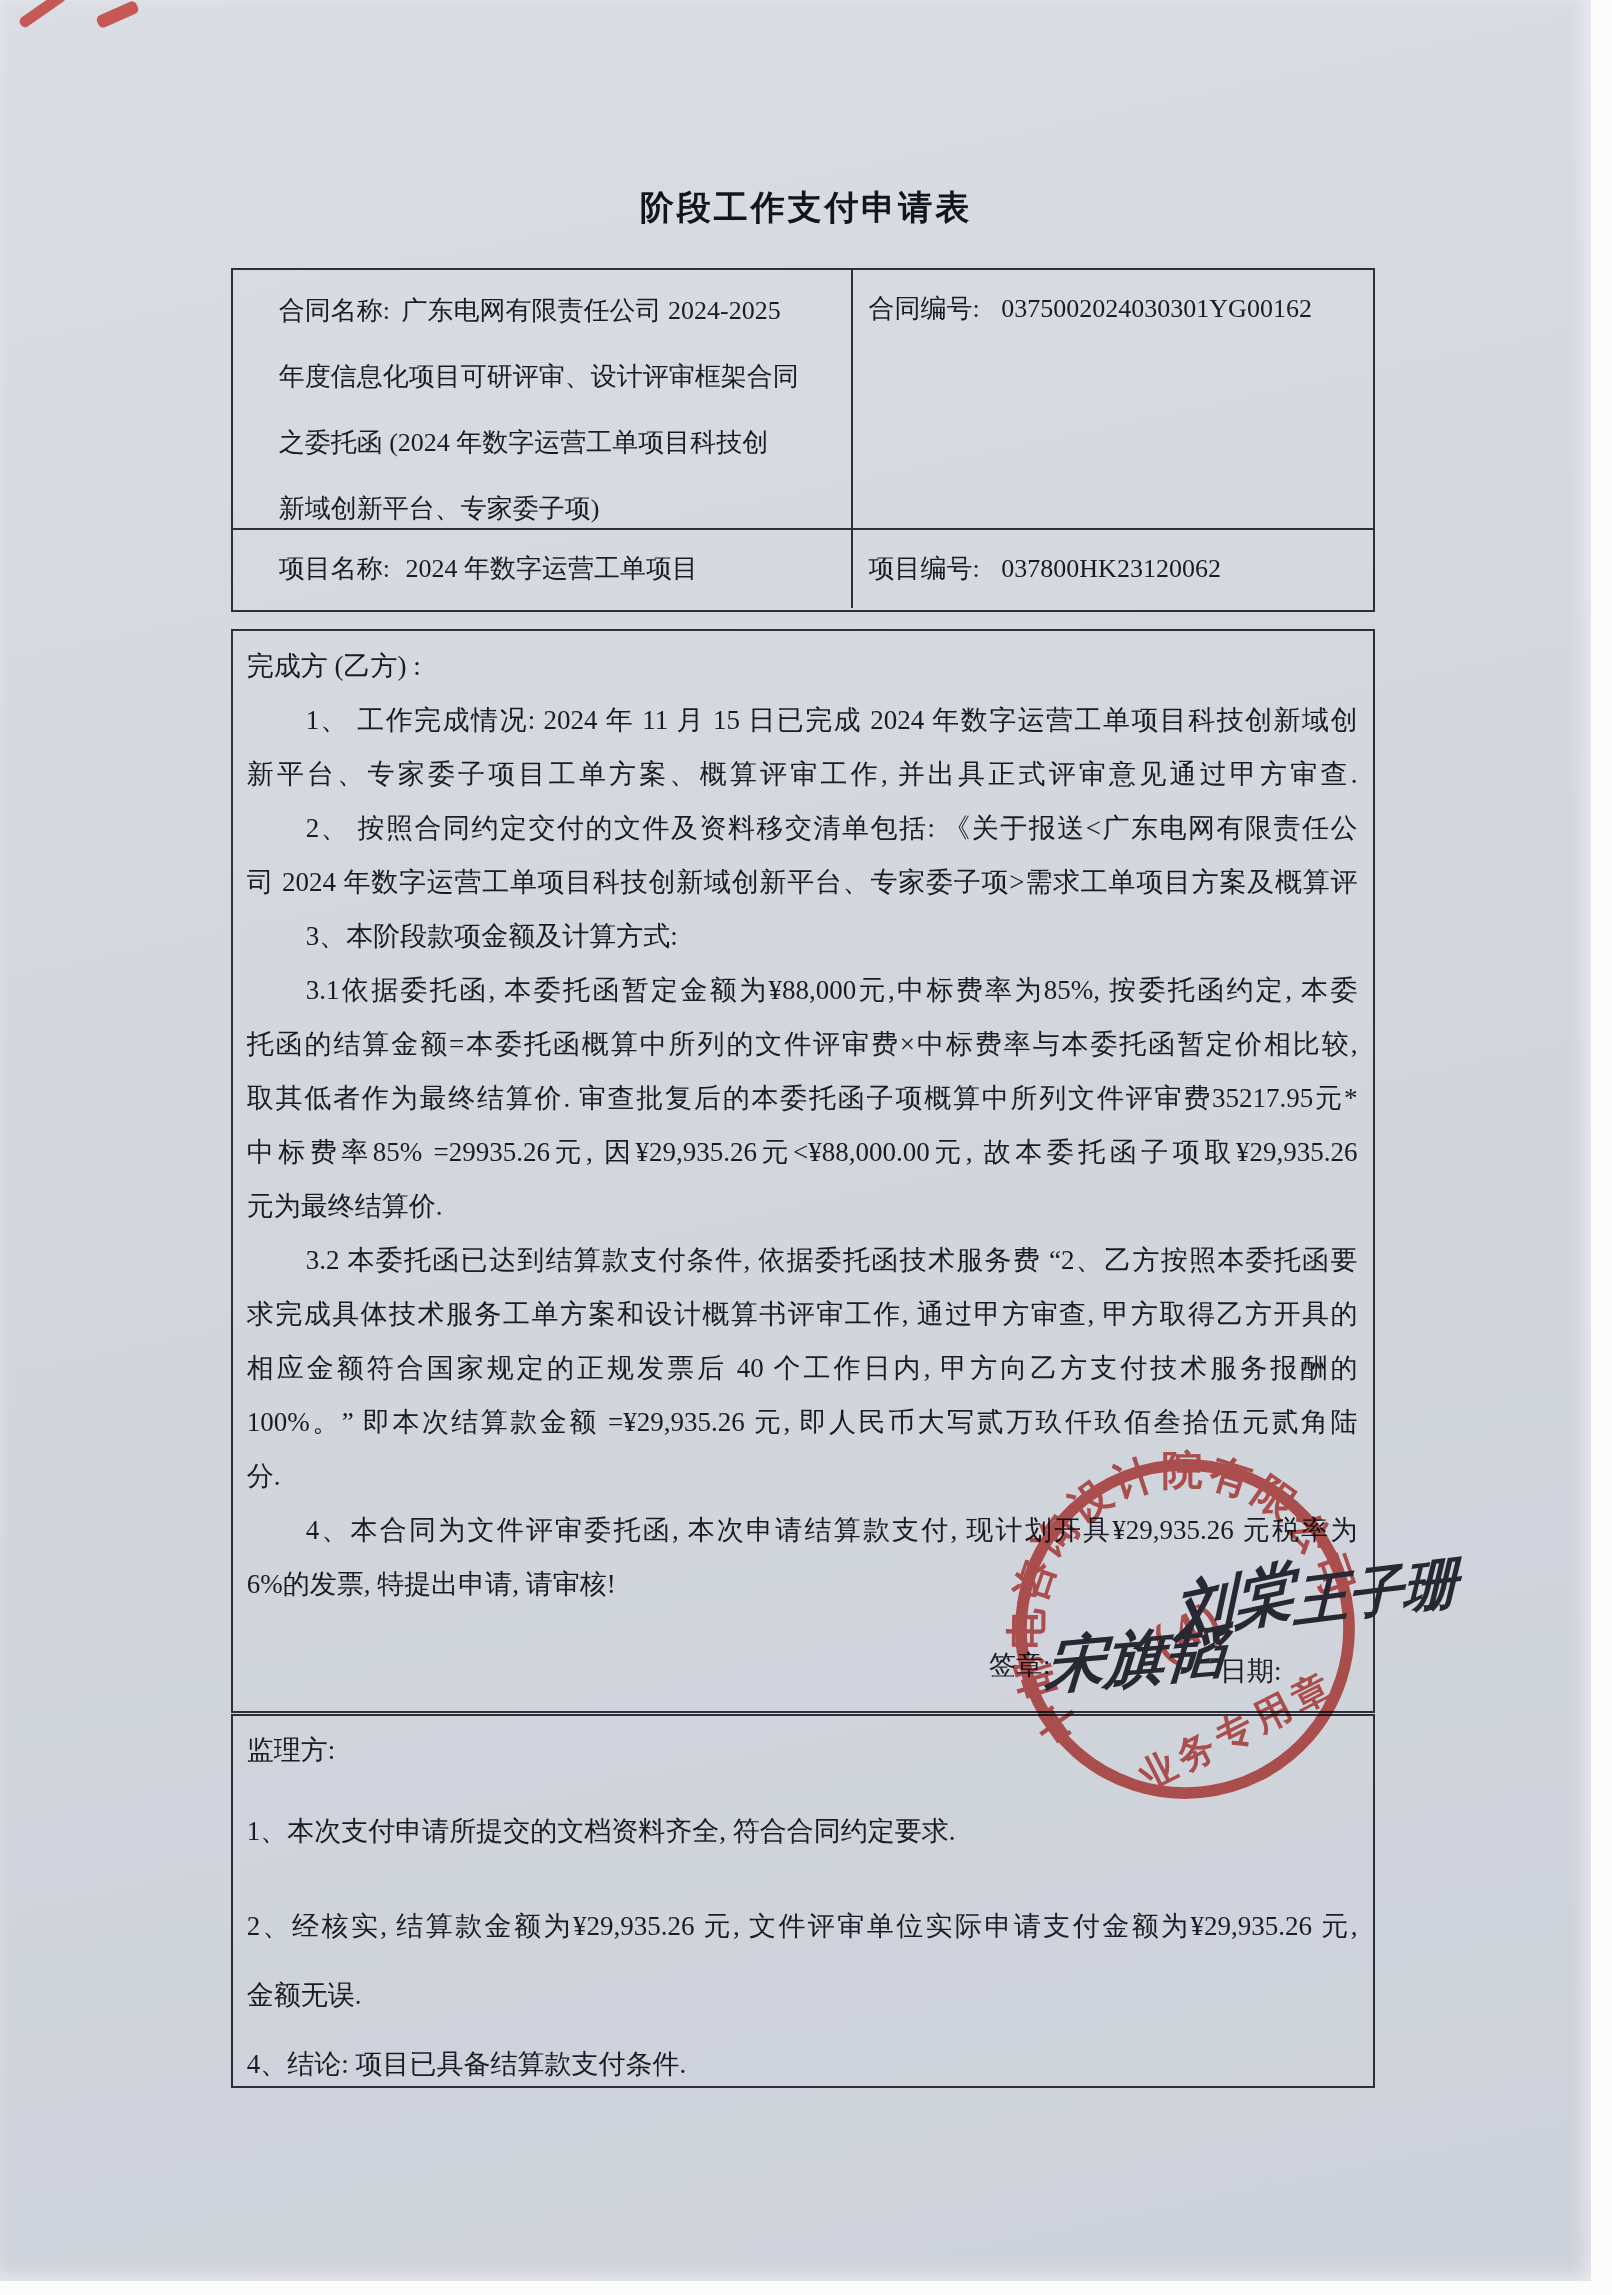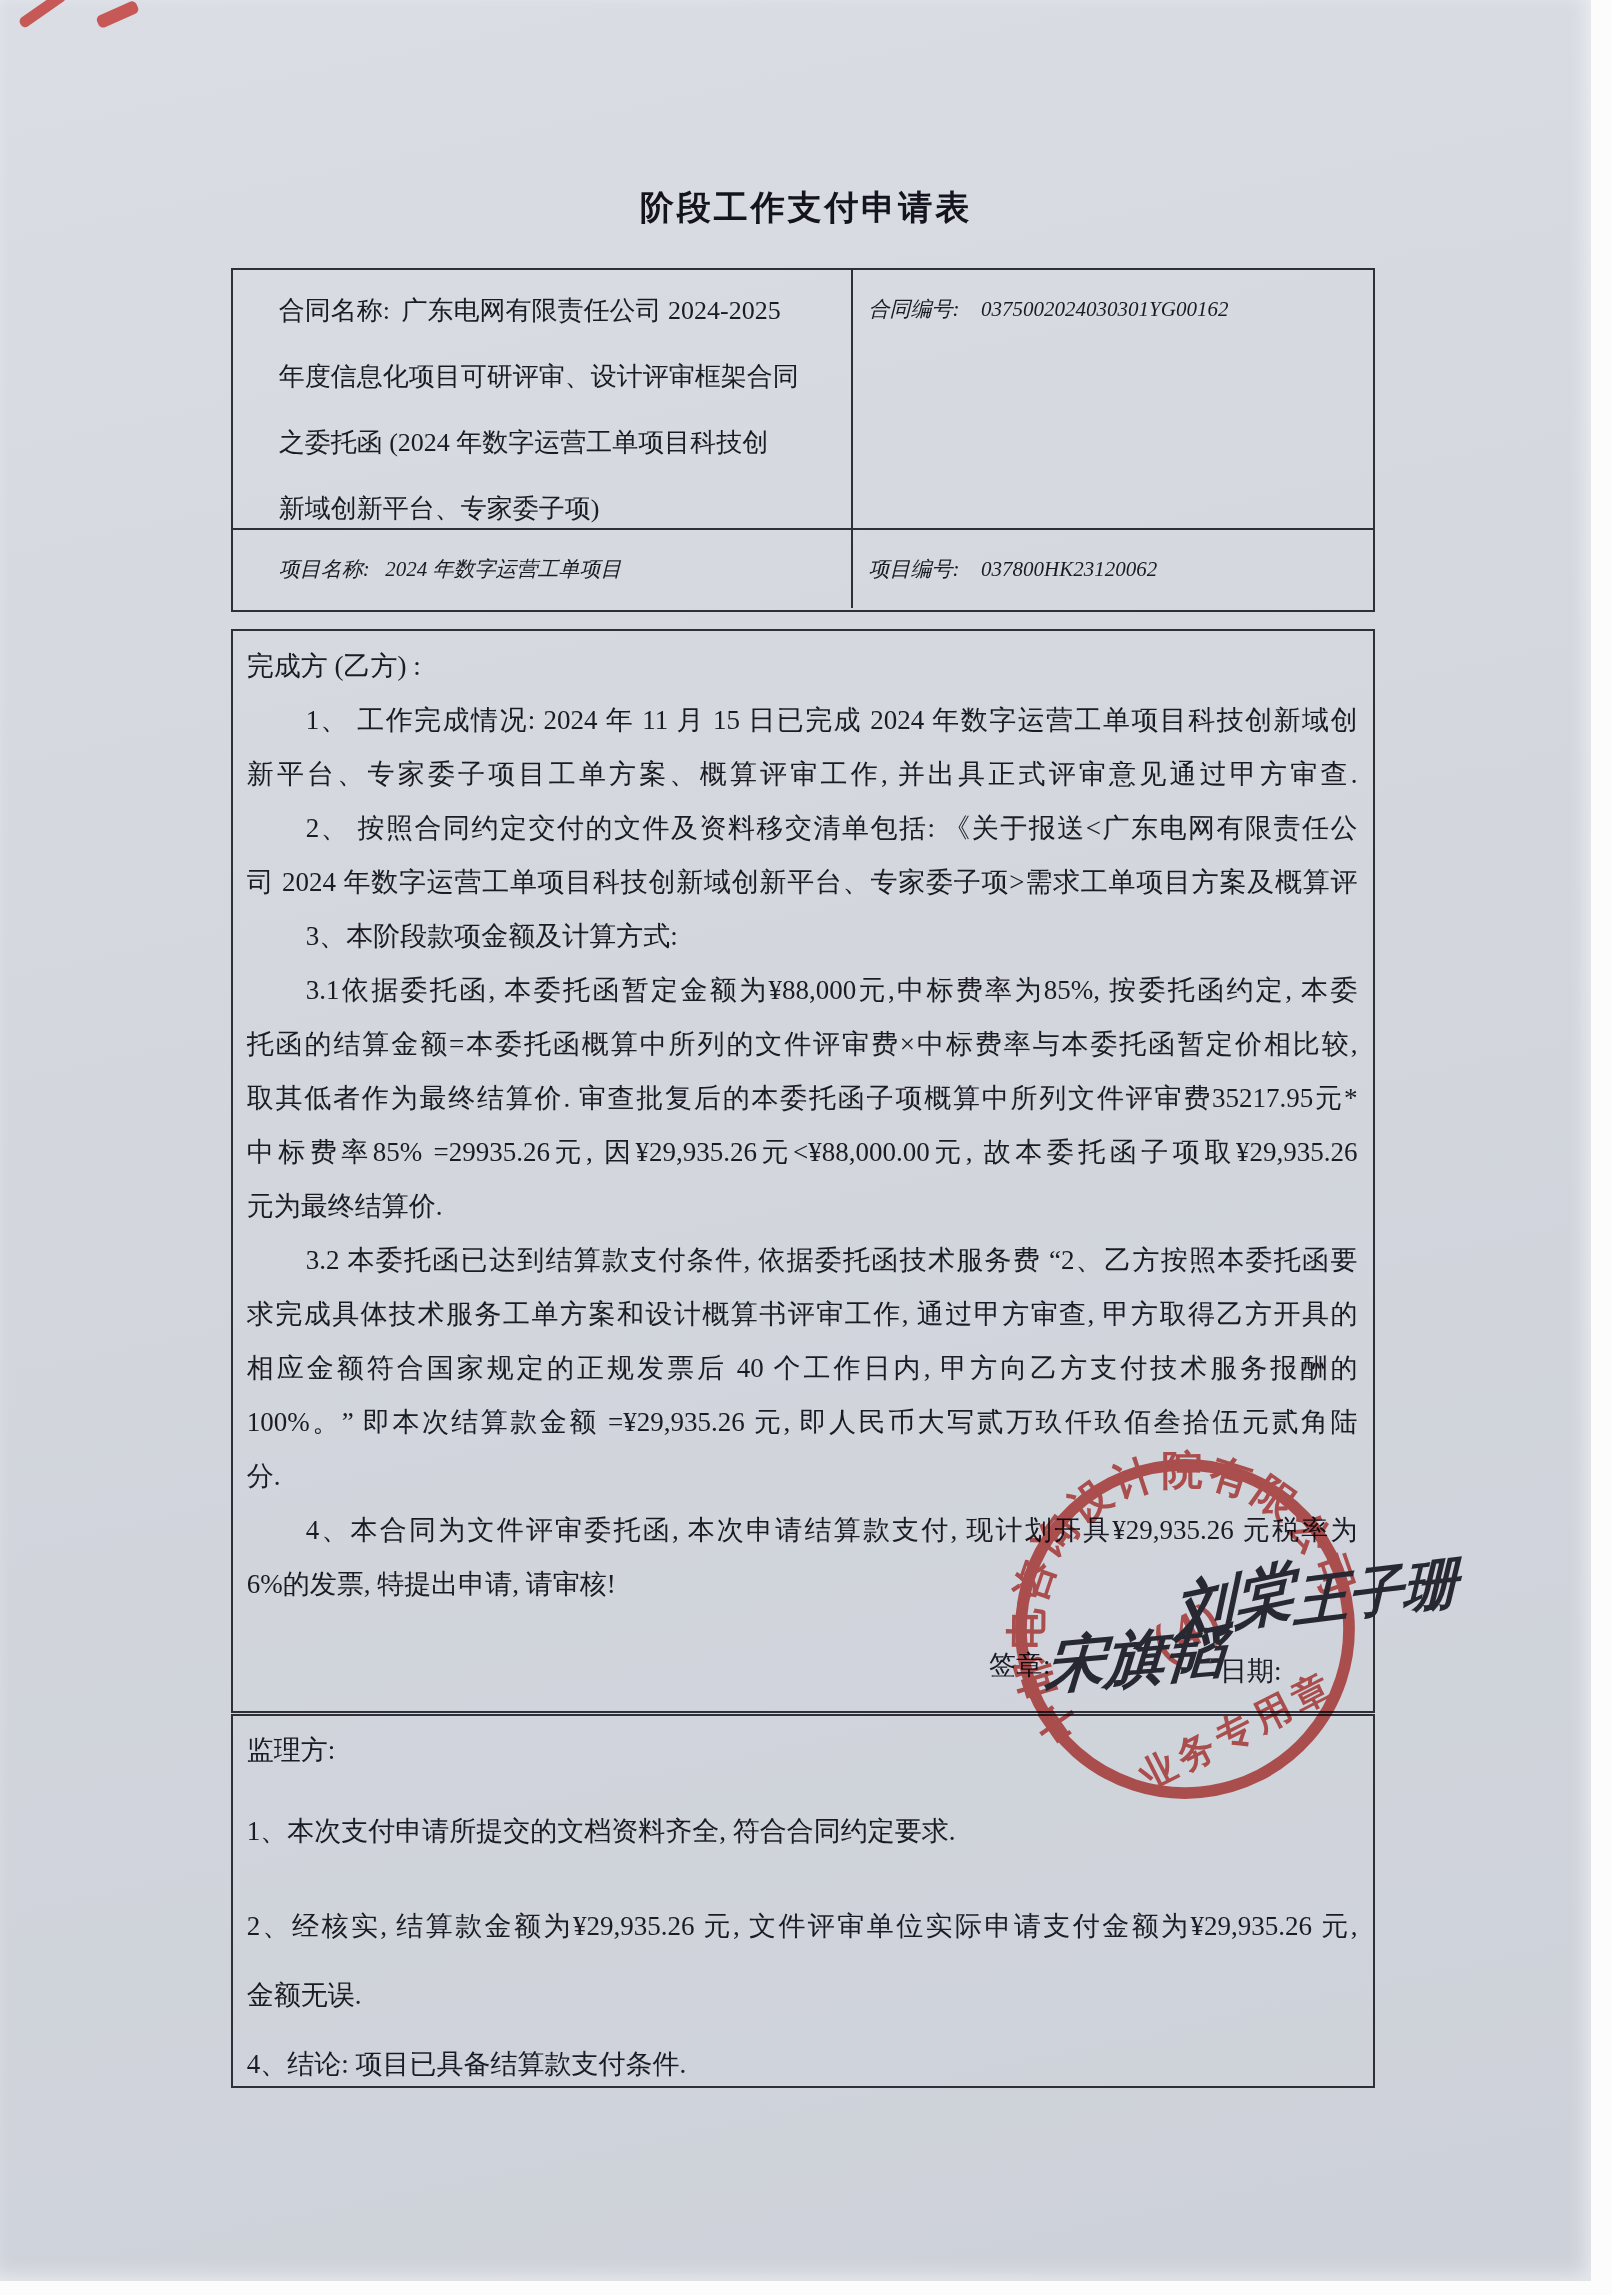--- a/index.html
+++ b/index.html
@@ -27,21 +27,21 @@
   #t1{top:268px;height:344px;}
   #t2{top:629px;height:1084px;}
   #t3{top:1714px;height:374px;}
 
   .t1row{display:flex;box-sizing:border-box;padding-left:32px;}
   #t1row1{height:260px;border-bottom:2.9px solid #2f2f3a;}
   #t1row2{height:78px;}
   .cellL{width:588px;border-right:2.9px solid #2f2f3a;box-sizing:border-box;padding:7.8px 11.7px 0 13.7px;}
   .cellR{flex:1;box-sizing:border-box;padding:7.8px 11.7px 0 15.6px;}
   .cline{line-height:66px;font-size:26px;white-space:nowrap;}
-  .kv{line-height:62px;font-size:21px;white-space:nowrap;font-style:italic;}
+  .kv{line-height:62px;font-size:26px;white-space:nowrap;}
   .kv .val{margin-left:21.5px;}
 
   .body-pad{position:relative;width:100%;height:100%;box-sizing:border-box;padding:7.8px 15.6px 0 13.7px;}
   .ln{line-height:54px;font-size:27px;}
   .j{text-align:justify;text-align-last:justify;}
   .ind{text-indent:59px;}
 
   .sign-label{position:absolute;font-size:27px;}
   #lbl-sign{left:756px;top:1016px;}
   #lbl-date{left:987px;top:1022px;}

